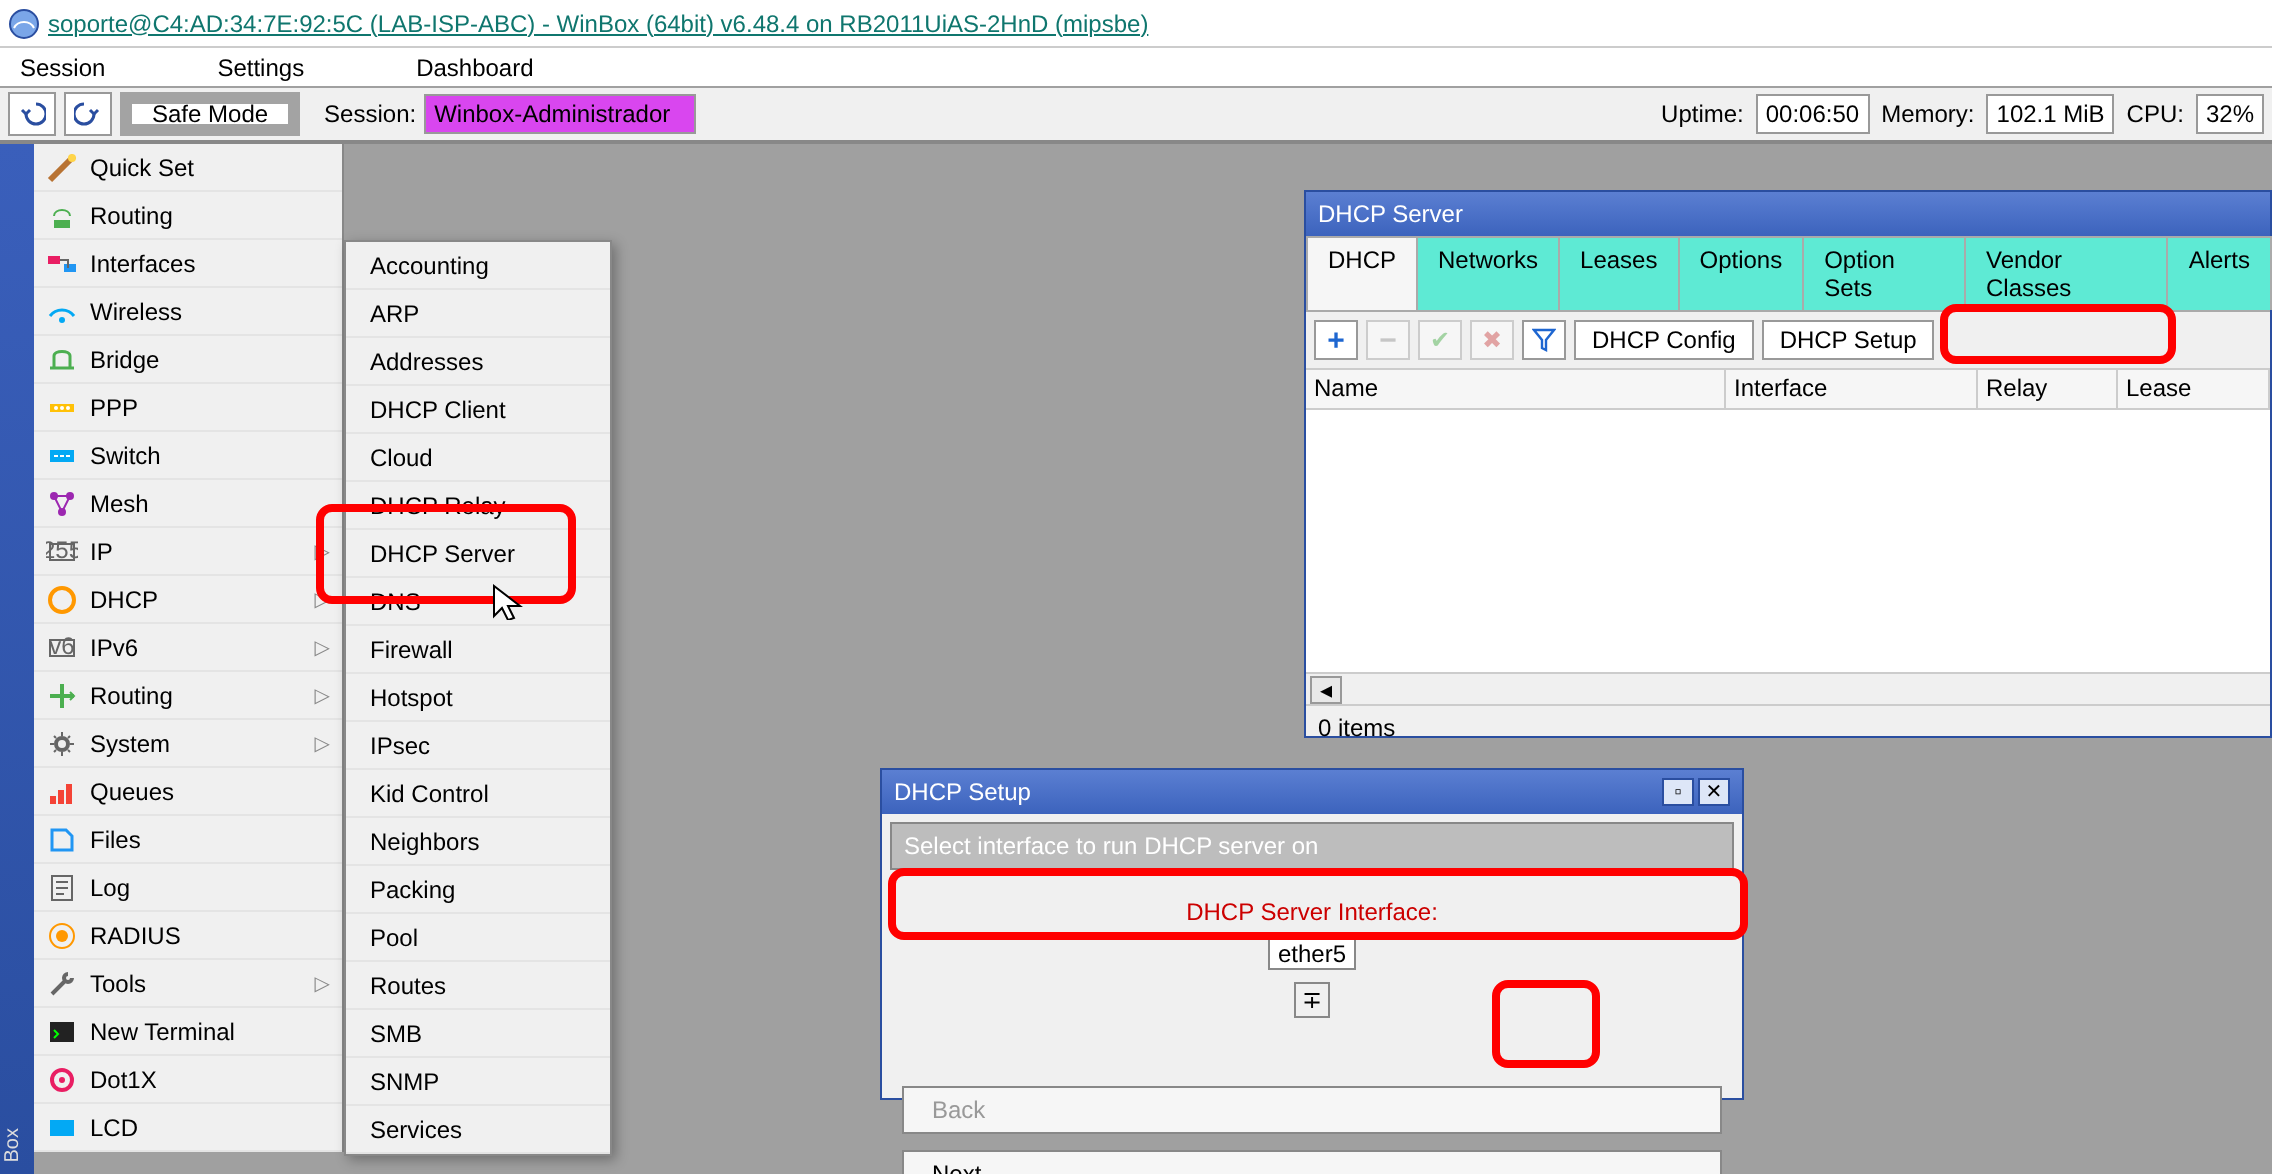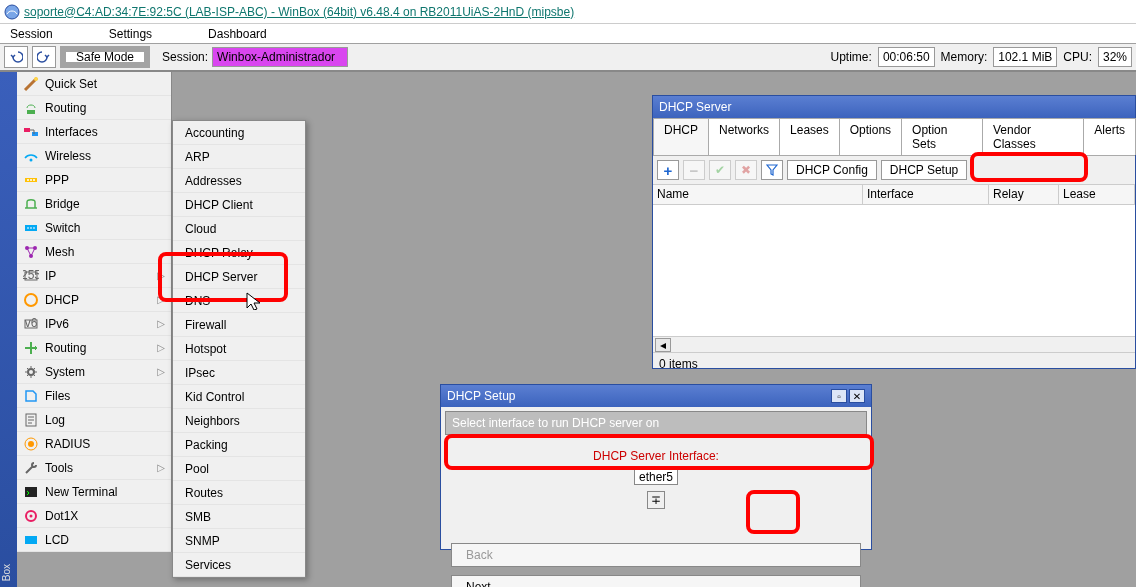--- a/index.html
+++ b/index.html
@@ -38,21 +38,21 @@
 
   
   .cursor { position:absolute; left:246px; top:292px; pointer-events:none; }
 
   
   .win { position:absolute; background:#f0f0f0; border:1px solid #2a4ea0; }
   .win-title { height:22px; background:linear-gradient(#5b7fd2,#3c63bd); color:#fff; display:flex; align-items:center; padding:0 6px; font-size:12px; }
   .win-title .btns { margin-left:auto; display:flex; gap:2px; }
   .win-title .wb { width:16px; height:14px; background:#dde6f7; border:1px solid #2a4ea0; display:flex; align-items:center; justify-content:center; color:#000; font-size:10px; cursor:pointer; }
   .tabs { display:flex; border-bottom:1px solid #aaa; background:#e8e8e8; }
-  .tab { padding:4px 10px; border:1px solid #aaa; border-bottom:none; background:#ffffff; margin-right:-1px; cursor:pointer; }
+  .tab { padding:4px 10px; border:1px solid #aaa; border-bottom:none; background:#5eead4; margin-right:-1px; cursor:pointer; }
   .tab.active { background:#f6f6f6; }
   .toolbar2 { display:flex; align-items:center; gap:4px; padding:4px; border-bottom:1px solid #ccc; }
   .tbtn { width:22px; height:20px; border:1px solid #999; background:#fff; display:flex; align-items:center; justify-content:center; cursor:pointer; }
   .tbtn.disabled { opacity:.4; }
   .txtbtn { height:20px; border:1px solid #999; background:#fff; padding:0 8px; display:flex; align-items:center; cursor:pointer; }
   .grid-head { display:flex; border-bottom:1px solid #ccc; background:#f6f6f6; height:20px; }
   .grid-head .col { border-right:1px solid #ccc; padding:2px 4px; overflow:hidden; white-space:nowrap; }
   .grid-body { height:132px; background:#fff; border-bottom:1px solid #ccc; }
   .scroll-stub { height:16px; background:#f0f0f0; display:flex; align-items:center; border-bottom:1px solid #ccc; }
   .scroll-stub .sar { width:16px; height:14px; border:1px solid #999; background:#e8e8e8; display:flex; align-items:center; justify-content:center; margin-left:2px; }
@@ -155,35 +155,35 @@
     </div>
   <div class="sidebar-item">
       <svg class="side-icon" viewBox="0 0 16 16">
         <path d="M2 10c3-4 9-4 12 0" fill="none" stroke="#03a9f4" stroke-width="1.5"></path>
         <circle cx="8" cy="12" r="1.5" fill="#03a9f4"></circle>
       </svg>
       <span>Wireless</span>
     </div>
   <div class="sidebar-item">
       <svg class="side-icon" viewBox="0 0 16 16">
+        <path d="M2 12h12M4 12V6M12 12V6M4 6c0-3 8-3 8 0" fill="none" stroke="#4caf50" stroke-width="1.5"></path>
+      </svg>
+      <span>Bridge</span>
+    </div>
+  <div class="sidebar-item">
+      <svg class="side-icon" viewBox="0 0 16 16">
         <rect x="2" y="6" width="12" height="4" fill="#ffc107"></rect>
         <circle cx="5" cy="8" r="1" fill="#fff"></circle>
         <circle cx="8" cy="8" r="1" fill="#fff"></circle>
         <circle cx="11" cy="8" r="1" fill="#fff"></circle>
       </svg>
       <span>PPP</span>
     </div>
   <div class="sidebar-item">
       <svg class="side-icon" viewBox="0 0 16 16">
-        <path d="M2 12h12M4 12V6M12 12V6M4 6c0-3 8-3 8 0" fill="none" stroke="#4caf50" stroke-width="1.5"></path>
-      </svg>
-      <span>Bridge</span>
-    </div>
-  <div class="sidebar-item">
-      <svg class="side-icon" viewBox="0 0 16 16">
         <rect x="2" y="5" width="12" height="6" fill="#03a9f4"></rect>
         <path d="M4 8h2M7 8h2M10 8h2" stroke="#fff"></path>
       </svg>
       <span>Switch</span>
     </div>
   <div class="sidebar-item">
       <svg class="side-icon" viewBox="0 0 16 16">
         <circle cx="4" cy="4" r="2" fill="#9c27b0"></circle>
         <circle cx="12" cy="4" r="2" fill="#9c27b0"></circle>
         <circle cx="8" cy="12" r="2" fill="#9c27b0"></circle>
@@ -222,20 +222,28 @@
       <span>Routing</span>
       <span class="side-arrow">▷</span>
     </div>
   <div class="sidebar-item">
       <svg class="side-icon" viewBox="0 0 16 16">
         <circle cx="8" cy="8" r="3" fill="none" stroke="#666" stroke-width="2"></circle>
         <path d="M8 2v2M8 12v2M2 8h2M12 8h2M4 4l1 1M11 11l1 1M4 12l1-1M11 5l1-1" stroke="#666"></path>
       </svg>
       <span>System</span>
       <span class="side-arrow">▷</span>
+    </div>
+  <div class="sidebar-item">
+      <svg class="side-icon" viewBox="0 0 16 16">
+        <rect x="2" y="10" width="3" height="4" fill="#f44336"></rect>
+        <rect x="6" y="7" width="3" height="7" fill="#f44336"></rect>
+        <rect x="10" y="4" width="3" height="10" fill="#f44336"></rect>
+      </svg>
+      <span>Queues</span>
     </div>
   <div class="sidebar-item">
       <svg class="side-icon" viewBox="0 0 16 16">
         <path d="M3 3h7l3 3v7H3z" fill="none" stroke="#2196f3" stroke-width="1.5"></path>
       </svg>
       <span>Files</span>
     </div>
   <div class="sidebar-item">
       <svg class="side-icon" viewBox="0 0 16 16">
         <rect x="3" y="2" width="10" height="12" fill="none" stroke="#666"></rect>

